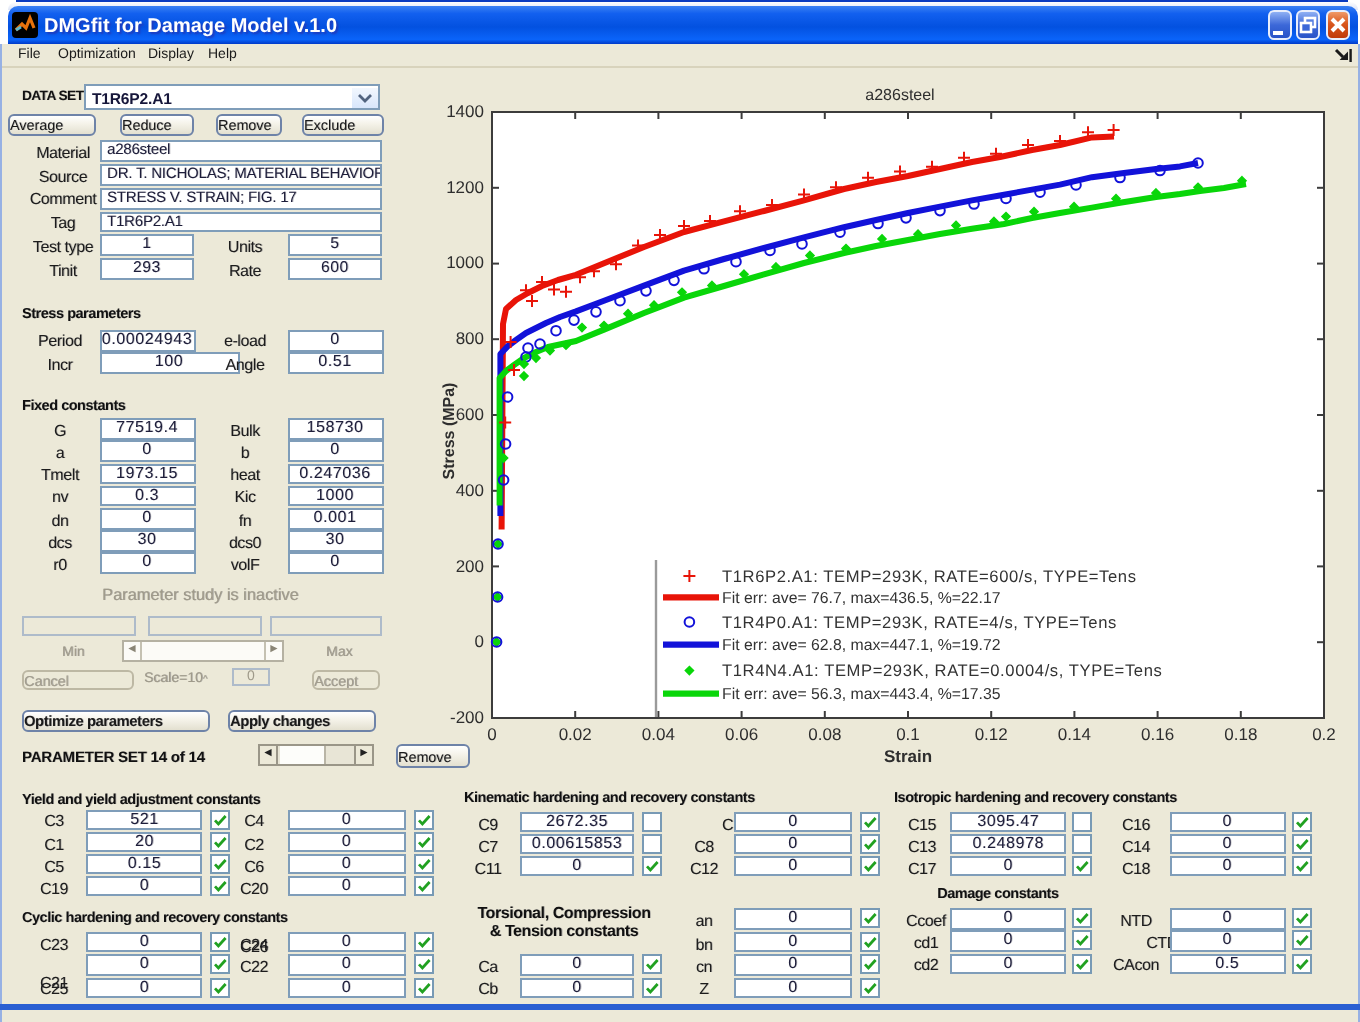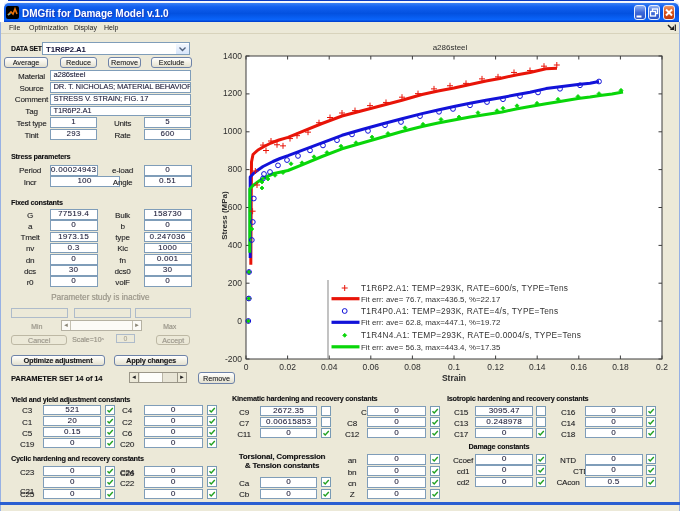--- a/index.html
+++ b/index.html
@@ -1,21 +1,21 @@
 <!DOCTYPE html>
 <html><head><meta charset="utf-8"><style>
 *{margin:0;padding:0;box-sizing:border-box}
 html,body{width:680px;height:511px;overflow:hidden}
 body{font-family:"Liberation Sans",sans-serif;background:#ece9d8;position:relative}
 .ab{position:absolute}
 .lblc{position:absolute;font-size:8px;color:#1c1c1c;text-align:center;letter-spacing:-0.2px}
 .hdr{position:absolute;font-size:8px;font-weight:bold;color:#111;white-space:nowrap;letter-spacing:-0.2px}
 .fld{position:absolute;background:#fff;border:1px solid #7f9db9;font-size:8px;letter-spacing:0.3px;color:#1d1d3a;text-align:center;line-height:8.5px;white-space:nowrap;overflow:hidden}
 .fldl{text-align:left;padding-left:2.5px;font-size:7.5px !important;letter-spacing:-0.1px !important}
-.btn{position:absolute;background:linear-gradient(#ffffff,#f4f2e8 45%,#e3e0d0);border:1px solid #6e83a8;border-radius:3px;font-size:7.5px;color:#1a1a1a;text-align:center;white-space:nowrap;overflow:hidden}
+.btn{position:absolute;background:linear-gradient(#ffffff,#f4f2e8 45%,#e3e0d0);border:1px solid #6e83a8;border-radius:3px;font-size:7.5px;color:#1a1a1a;white-space:nowrap;overflow:hidden}
 .btnd{background:#ece9d8;border:1px solid #bdb8a4;color:#a39e8e}
 .cb{position:absolute;width:10px;height:10px;background:#fff;border:1px solid #789ab5}
 .gry{position:absolute;font-size:7px;color:#9f9a8a;white-space:nowrap}
 .gry2{position:absolute;font-size:8.2px;color:#9f9a8a;white-space:nowrap}
 svg{position:absolute;left:0;top:0}
 .lbl,.lblc,.fld,.hdr,.btn,.gry,.gry2{text-shadow:0.4px 0 0 rgba(40,40,60,0.30)}
 </style></head><body>
 
 <div class="ab" style="left:0;top:0;width:680px;height:22px;background:#fff"></div>
 <div class="ab" style="left:8px;top:0;width:666px;height:1px;background:#0a3bbf"></div>
@@ -99,21 +99,21 @@
 <div class="lblc" style="left:7px;top:210.7px;width:46px">G</div>
 <div class="fld" style="left:49.5px;top:209.2px;width:48px;height:10.5px;font-size:8px;line-height:8.5px">77519.4</div>
 <div class="lblc" style="left:105px;top:210.7px;width:35px">Bulk</div>
 <div class="fld" style="left:143.5px;top:209.2px;width:48px;height:10.5px;font-size:8px;line-height:8.5px">158730</div>
 <div class="lblc" style="left:7px;top:221.89999999999998px;width:46px">a</div>
 <div class="fld" style="left:49.5px;top:220.39999999999998px;width:48px;height:10.5px;font-size:8px;line-height:8.5px">0</div>
 <div class="lblc" style="left:105px;top:221.89999999999998px;width:35px">b</div>
 <div class="fld" style="left:143.5px;top:220.39999999999998px;width:48px;height:10.5px;font-size:8px;line-height:8.5px">0</div>
 <div class="lblc" style="left:7px;top:233.09999999999997px;width:46px">Tmelt</div>
 <div class="fld" style="left:49.5px;top:231.59999999999997px;width:48px;height:10.5px;font-size:8px;line-height:8.5px">1973.15</div>
-<div class="lblc" style="left:105px;top:233.09999999999997px;width:35px">type</div>
+<div class="lblc" style="left:105px;top:233.09999999999997px;width:35px">heat</div>
 <div class="fld" style="left:143.5px;top:231.59999999999997px;width:48px;height:10.5px;font-size:8px;line-height:8.5px">0.247036</div>
 <div class="lblc" style="left:7px;top:244.29999999999995px;width:46px">nv</div>
 <div class="fld" style="left:49.5px;top:242.79999999999995px;width:48px;height:10.5px;font-size:8px;line-height:8.5px">0.3</div>
 <div class="lblc" style="left:105px;top:244.29999999999995px;width:35px">Kic</div>
 <div class="fld" style="left:143.5px;top:242.79999999999995px;width:48px;height:10.5px;font-size:8px;line-height:8.5px">1000</div>
 <div class="lblc" style="left:7px;top:255.49999999999994px;width:46px">dn</div>
 <div class="fld" style="left:49.5px;top:253.99999999999994px;width:48px;height:10.5px;font-size:8px;line-height:8.5px">0</div>
 <div class="lblc" style="left:105px;top:255.49999999999994px;width:35px">fn</div>
 <div class="fld" style="left:143.5px;top:253.99999999999994px;width:48px;height:10.5px;font-size:8px;line-height:8.5px">0.001</div>
 <div class="lblc" style="left:7px;top:266.69999999999993px;width:46px">dcs</div>
@@ -131,21 +131,21 @@
 <div class="gry" style="left:31px;top:322.5px">Min</div>
 <div class="ab" style="left:61px;top:320px;width:81px;height:10.5px;border:1px solid #b5b1a2;background:#fcfbf7">
     <div style="position:absolute;left:0;top:0;width:9px;height:8.5px;border-right:1px solid #c5c1b2;font-size:6px;color:#8a8576;text-align:center;line-height:8.5px">◄</div>
     <div style="position:absolute;right:0;top:0;width:9px;height:8.5px;border-left:1px solid #c5c1b2;font-size:6px;color:#8a8576;text-align:center;line-height:8.5px">►</div>
   </div>
 <div class="gry" style="left:163px;top:322.5px">Max</div>
 <div class="btn btnd" style="left:11px;top:335px;width:56px;height:9.5px;line-height:9.3px;font-size:7.2px">Cancel</div>
 <div class="gry" style="left:72px;top:335.5px">Scale=10<span style="font-size:5px">^</span></div>
 <div class="ab" style="left:116px;top:333.5px;width:19px;height:9.5px;border:1px solid #aebbca;font-size:7px;color:#9f9a8a;text-align:center;line-height:8px">0</div>
 <div class="btn btnd" style="left:156px;top:335px;width:34px;height:9.5px;line-height:9.3px;font-size:7.2px">Accept</div>
-<div class="btn" style="left:11px;top:354.5px;width:94px;height:11px;line-height:9px;font-size:7.4px;font-weight:bold;letter-spacing:-0.2px">Optimize adjustment</div>
+<div class="btn" style="left:11px;top:354.5px;width:94px;height:11px;line-height:9px;font-size:7.4px;font-weight:bold;letter-spacing:-0.2px">Optimize parameters</div>
 <div class="btn" style="left:114px;top:354.5px;width:74px;height:11px;line-height:9px;font-size:7.4px;font-weight:bold;letter-spacing:-0.2px">Apply changes</div>
 <div class="hdr" style="left:11px;top:373.5px;font-size:7.5px;letter-spacing:-0.1px">PARAMETER SET 14 of 14</div>
 <div class="ab" style="left:129px;top:372.3px;width:58px;height:10.8px;border:1px solid #9a9688;background:#e8e5d6">
     <div style="position:absolute;left:0;top:0;width:9px;height:8.8px;background:#ece9d8;border-right:1px solid #9a9688;font-size:6px;color:#222;text-align:center;line-height:8.8px">◄</div>
     <div style="position:absolute;left:10px;top:0;width:23px;height:8.8px;background:#fdfdfa;border-right:1px solid #b9b5a6"></div>
     <div style="position:absolute;right:0;top:0;width:9px;height:8.8px;background:#ece9d8;border-left:1px solid #9a9688;font-size:6px;color:#222;text-align:center;line-height:8.8px">►</div>
   </div>
 <div class="btn" style="left:198px;top:372.3px;width:37px;height:11.5px;line-height:11.3px;font-size:7.2px">Remove</div>
 <div class="hdr" style="left:11px;top:394.5px;font-size:7.2px">Yield and yield adjustment constants</div>
 <div class="lblc" style="left:14px;top:406.4px;width:26px">C3</div>

